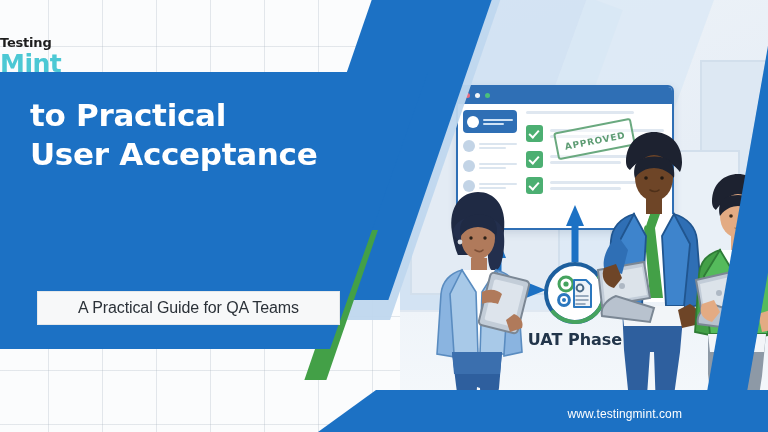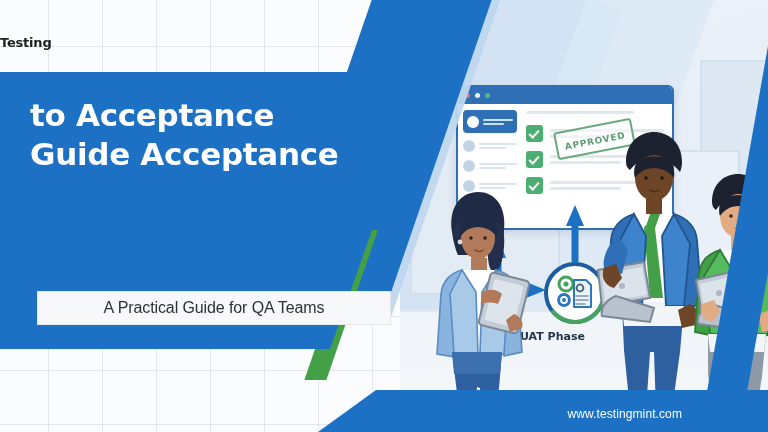--- a/index.html
+++ b/index.html
@@ -112,22 +112,22 @@
     border:4px solid #1d5f9e;
     display:flex;align-items:center;justify-content:center;
   }
   .uat-circle:after{
     content:""; position:absolute; left:-4px; top:-4px; right:-4px; bottom:-4px;
     border-radius:50%;
     border:4px solid transparent; border-bottom-color:#45a35e; border-right-color:#45a35e;
     transform:rotate(8deg);
   }
   .uat-label{
-    position:absolute; left:120px; top:330px; width:110px; text-align:left;
-    font-family:"DejaVu Sans", sans-serif; font-weight:bold; font-size:11px; color:#22354a;
+    position:absolute; left:120px; top:330px; width:110px; text-align:center;
+    font-family:"DejaVu Sans", sans-serif; font-weight:bold; font-size:16px; color:#22354a;
   }
 
   
   .person{ position:absolute; }
 
   
   .blue-diag{
     position:absolute; left:382px; top:-30px; width:120px; height:330px;
     background:#1c71c4; transform:skewX(-19deg); transform-origin:top left;
   }
@@ -151,21 +151,21 @@
     background:#1c71c4;
     clip-path:polygon(0 0, 428px 0, 330px 277px, 0 277px);
   }
   .title-text{
     position:absolute; left:30px; top:96px; width:392px;
     font-family:"DejaVu Sans", sans-serif;
     font-weight:bold; font-size:31px; line-height:1.27; color:#ffffff;
     letter-spacing:-.3px;
   }
   .subtitle-box{
-    position:absolute; left:37px; top:291px; width:354px; height:34px;
+    position:absolute; left:37px; top:291px; width:303px; height:34px;
     background:#f7f8f9; border:1px solid #e5e8ea;
     display:flex; align-items:center; justify-content:center;
   }
   .subtitle-box span{
     font-family:"Liberation Sans", sans-serif;
     font-size:16px; color:#2b3138; letter-spacing:-.1px;
   }
 
   
   .logo{ position:absolute; left:0; top:12px;margin-top:24px; }
@@ -384,28 +384,29 @@
   </div>
 
   <div class="blue-diag-soft"></div>
   <div class="blue-diag"></div>
   <div class="green-diag"></div>
   <div class="blue-right-edge"></div>
 
   <div class="title-panel"></div>
 
   <div class="title-text">
-    <div>to Acceptance</div>
-    <div>Guide Acceptance</div>
+    <div>to Practical</div>
+    <div>User Acceptance</div>
   </div>
 
   <div class="subtitle-box">
     <span>A Practical Guide for QA Teams</span>
   </div>
 
   <div class="logo">
     <div class="l1">Testing</div>
+    <div class="l2">Mint</div>
   </div>
 
   <div class="url-band"></div>
   <div class="url-text">www.testingmint.com</div>
 
 </div>
 
 </body></html>

